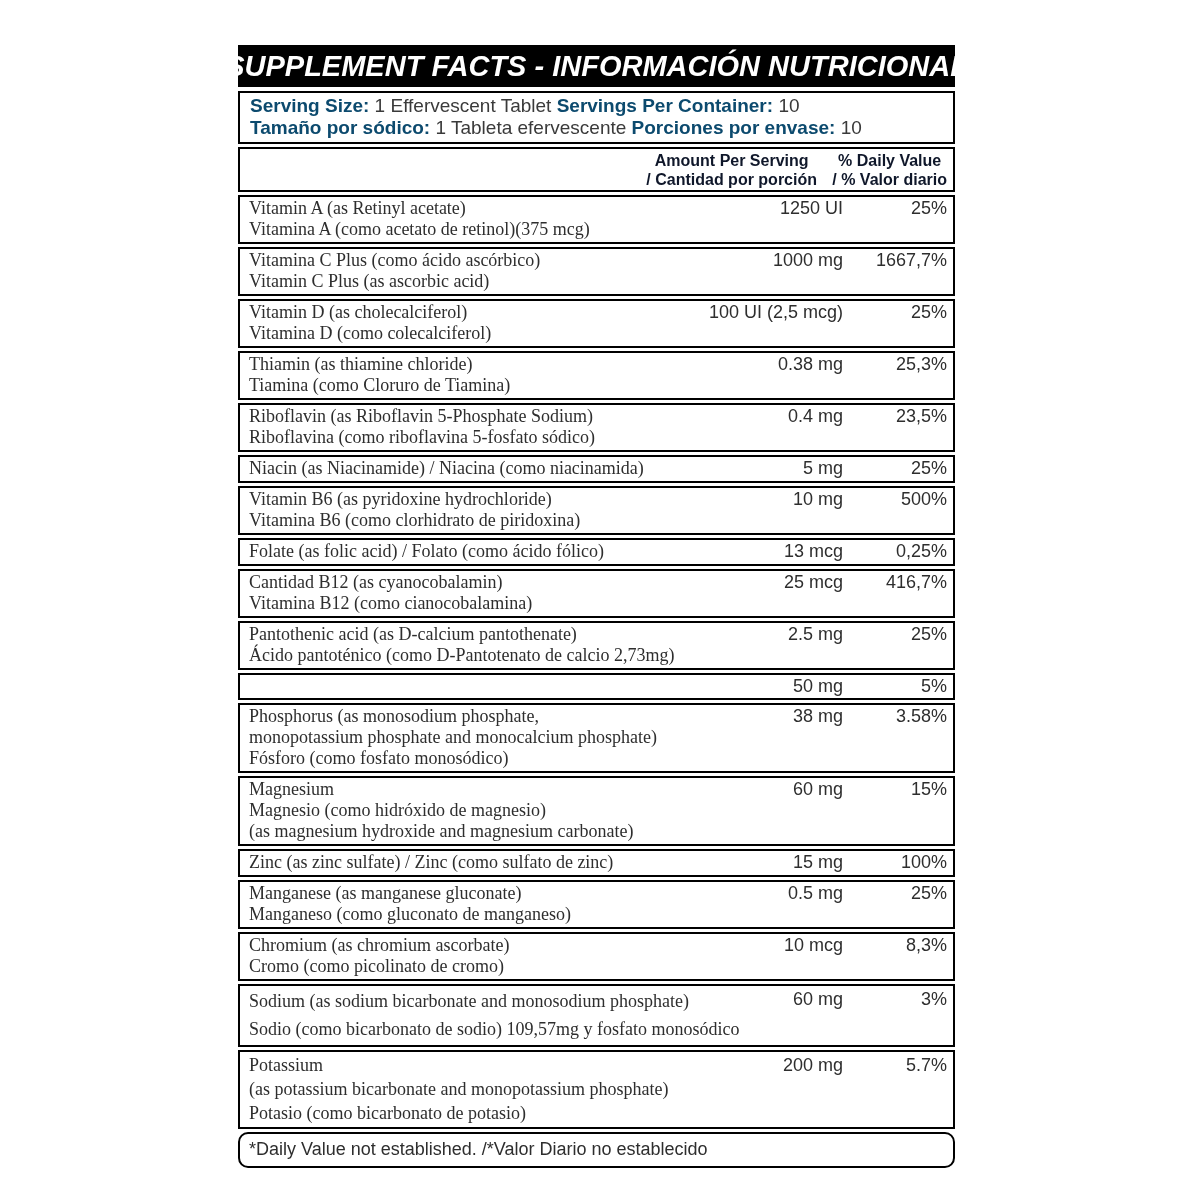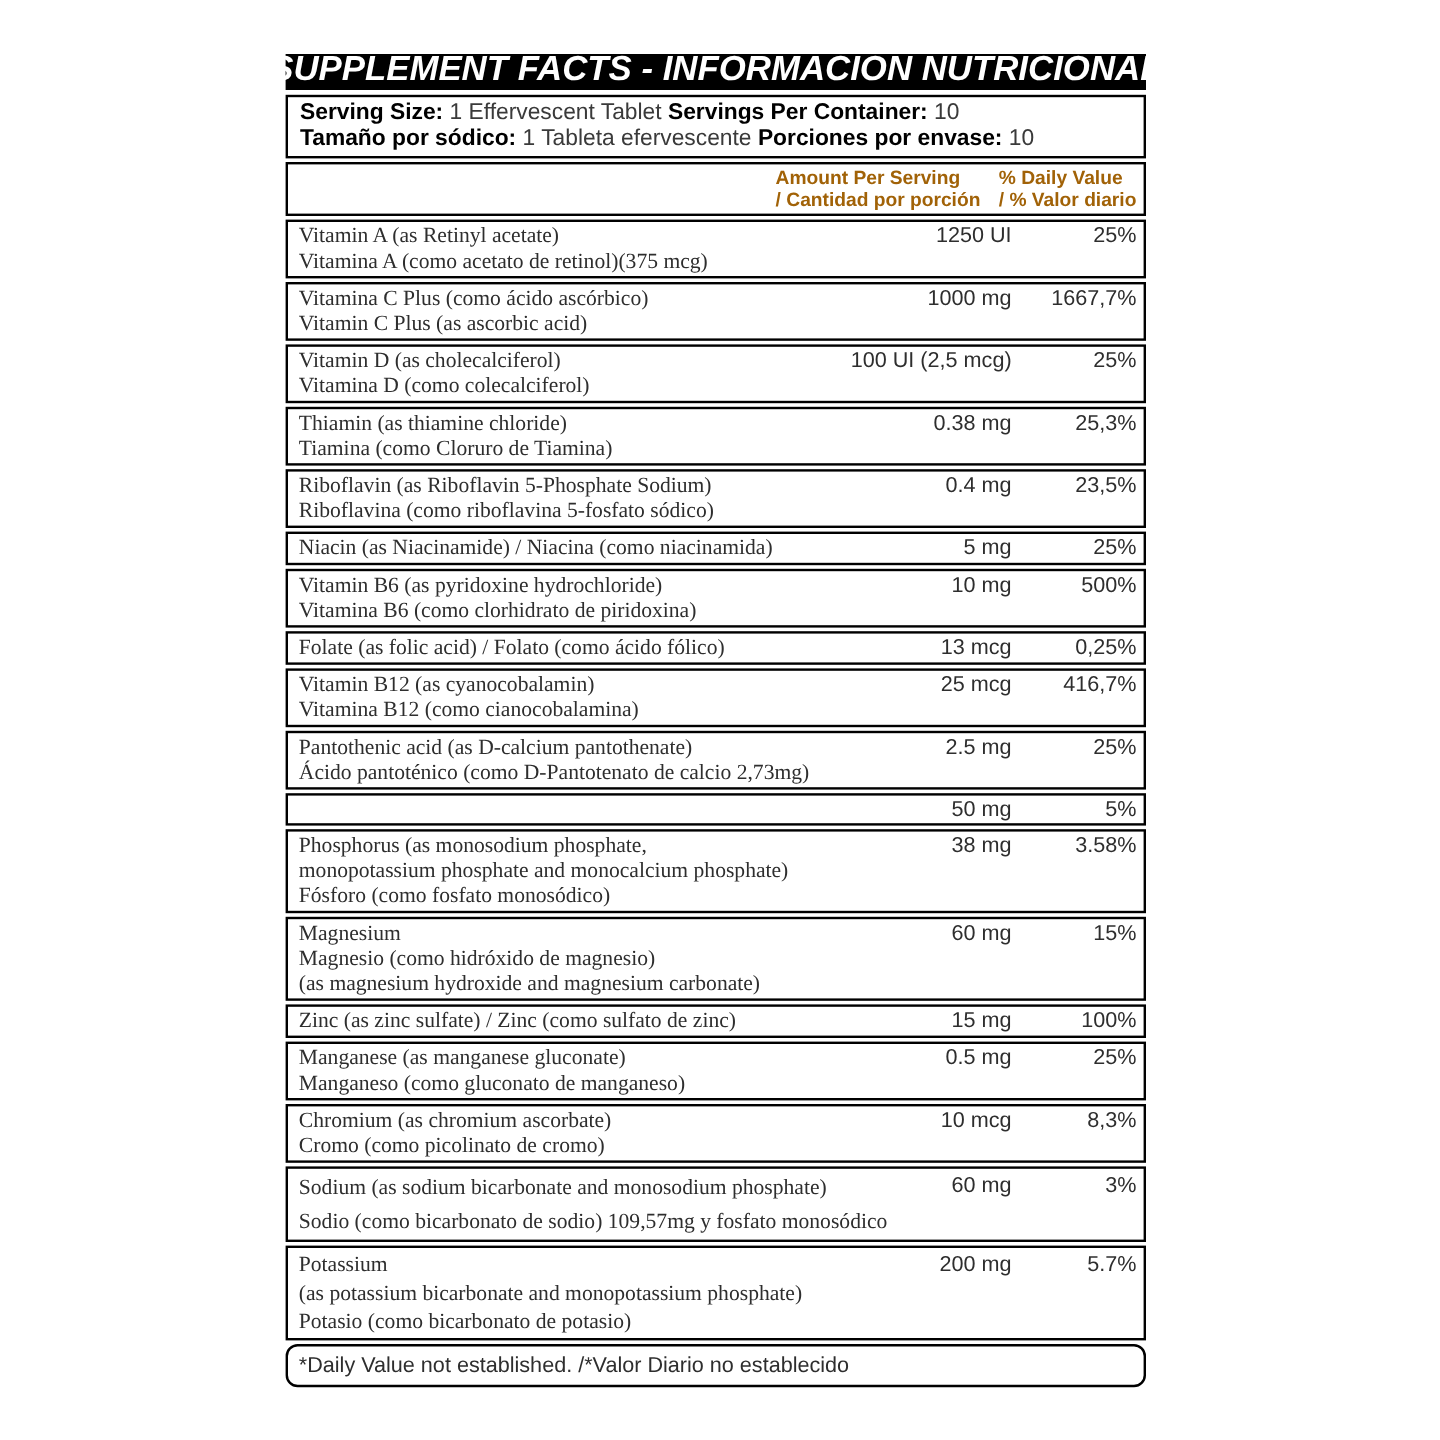--- a/index.html
+++ b/index.html
@@ -15,54 +15,55 @@
     width: 717px;
   }
   .box {
     border: 2px solid #000;
     margin-bottom: 3px;
     background: #fff;
   }
   
   .title-bar {
     background: #000;
-    height: 30px;
+    height: 42px;
     margin-bottom: 4px;
     display: flex;
-    align-items: flex-end;
+    align-items: center;
     justify-content: center;
   }
   .title-bar h1 {
     color: #fff;
     font-size: 29px;
     font-weight: bold;
     font-style: italic;
     letter-spacing: 0px;
     white-space: nowrap;
   }
   
   .serving-box {
     padding: 2px 8px 3px 10px;
     font-size: 19px;
     line-height: 22px;
     color: #3a3a3a;
   }
   .serving-line { white-space: nowrap; }
-  .sv-label { font-weight: bold; color: #000000; text-align: right; }
+  .sv-label { font-weight: bold; color: #0c4a6e; text-align: right; }
   .sv-value { font-weight: normal; }
   
   .colhead-box {
     position: relative;
     height: 45px;
   }
   .colhead {
     position: absolute;
     top: 2px;
+    text-align: center;
     font-weight: bold;
-    color: #a16207;
+    color: #0f172a;
     font-size: 16px;
     line-height: 19px;
     white-space: nowrap;
   }
   .colhead-amount { right: 136px; }
   .colhead-dv { right: 6px; }
   
   .row {
     position: relative;
     border: 2px solid #000;
@@ -196,21 +197,21 @@
     <div class="row">
       <div class="row-lines">
           <div class="nl">Folate (as folic acid) / Folato (como ácido fólico)</div>
         </div>
       <span class="amount">13 mcg</span>
       <span class="dv">0,25%</span>
     </div>
 
     <div class="row">
       <div class="row-lines">
-          <div class="nl">Vitamin B12 (as cyanocobalamin)</div>
+          <div class="nl">Cantidad B12 (as cyanocobalamin)</div>
           <div class="nl">Vitamina B12 (como cianocobalamina)</div>
         </div>
       <span class="amount">25 mcg</span>
       <span class="dv">416,7%</span>
     </div>
 
     <div class="row">
       <div class="row-lines">
           <div class="nl">Pantothenic acid (as D-calcium pantothenate)</div>
           <div class="nl">Ácido pantoténico (como D-Pantotenato de calcio 2,73mg)</div>

